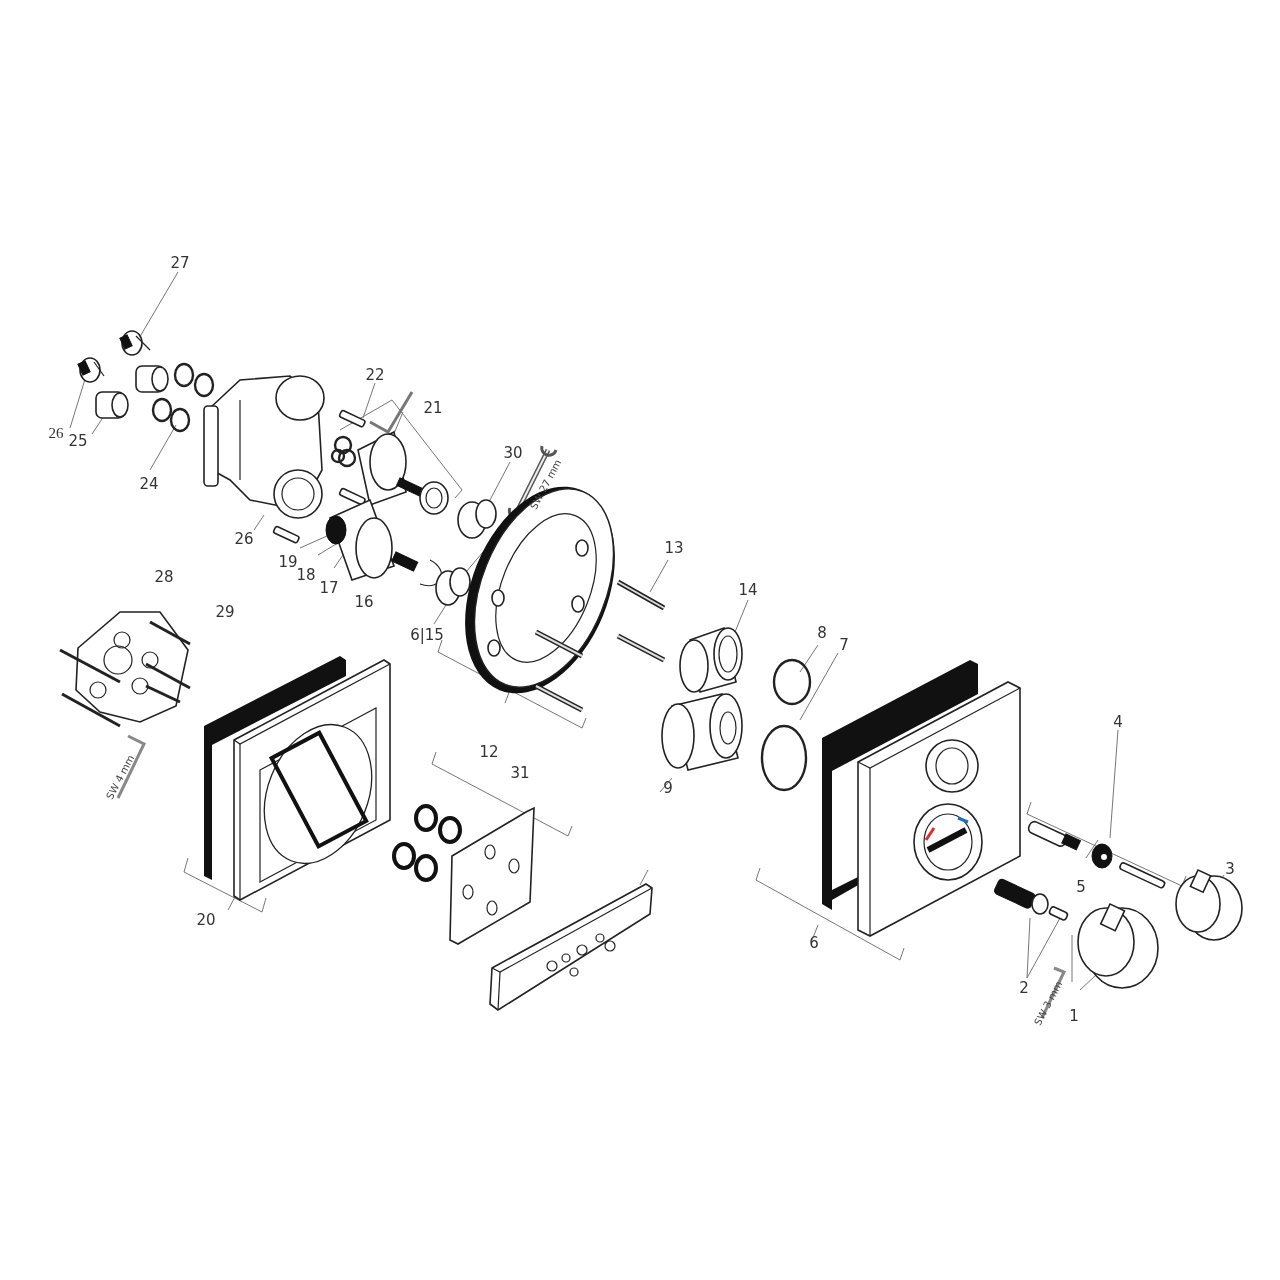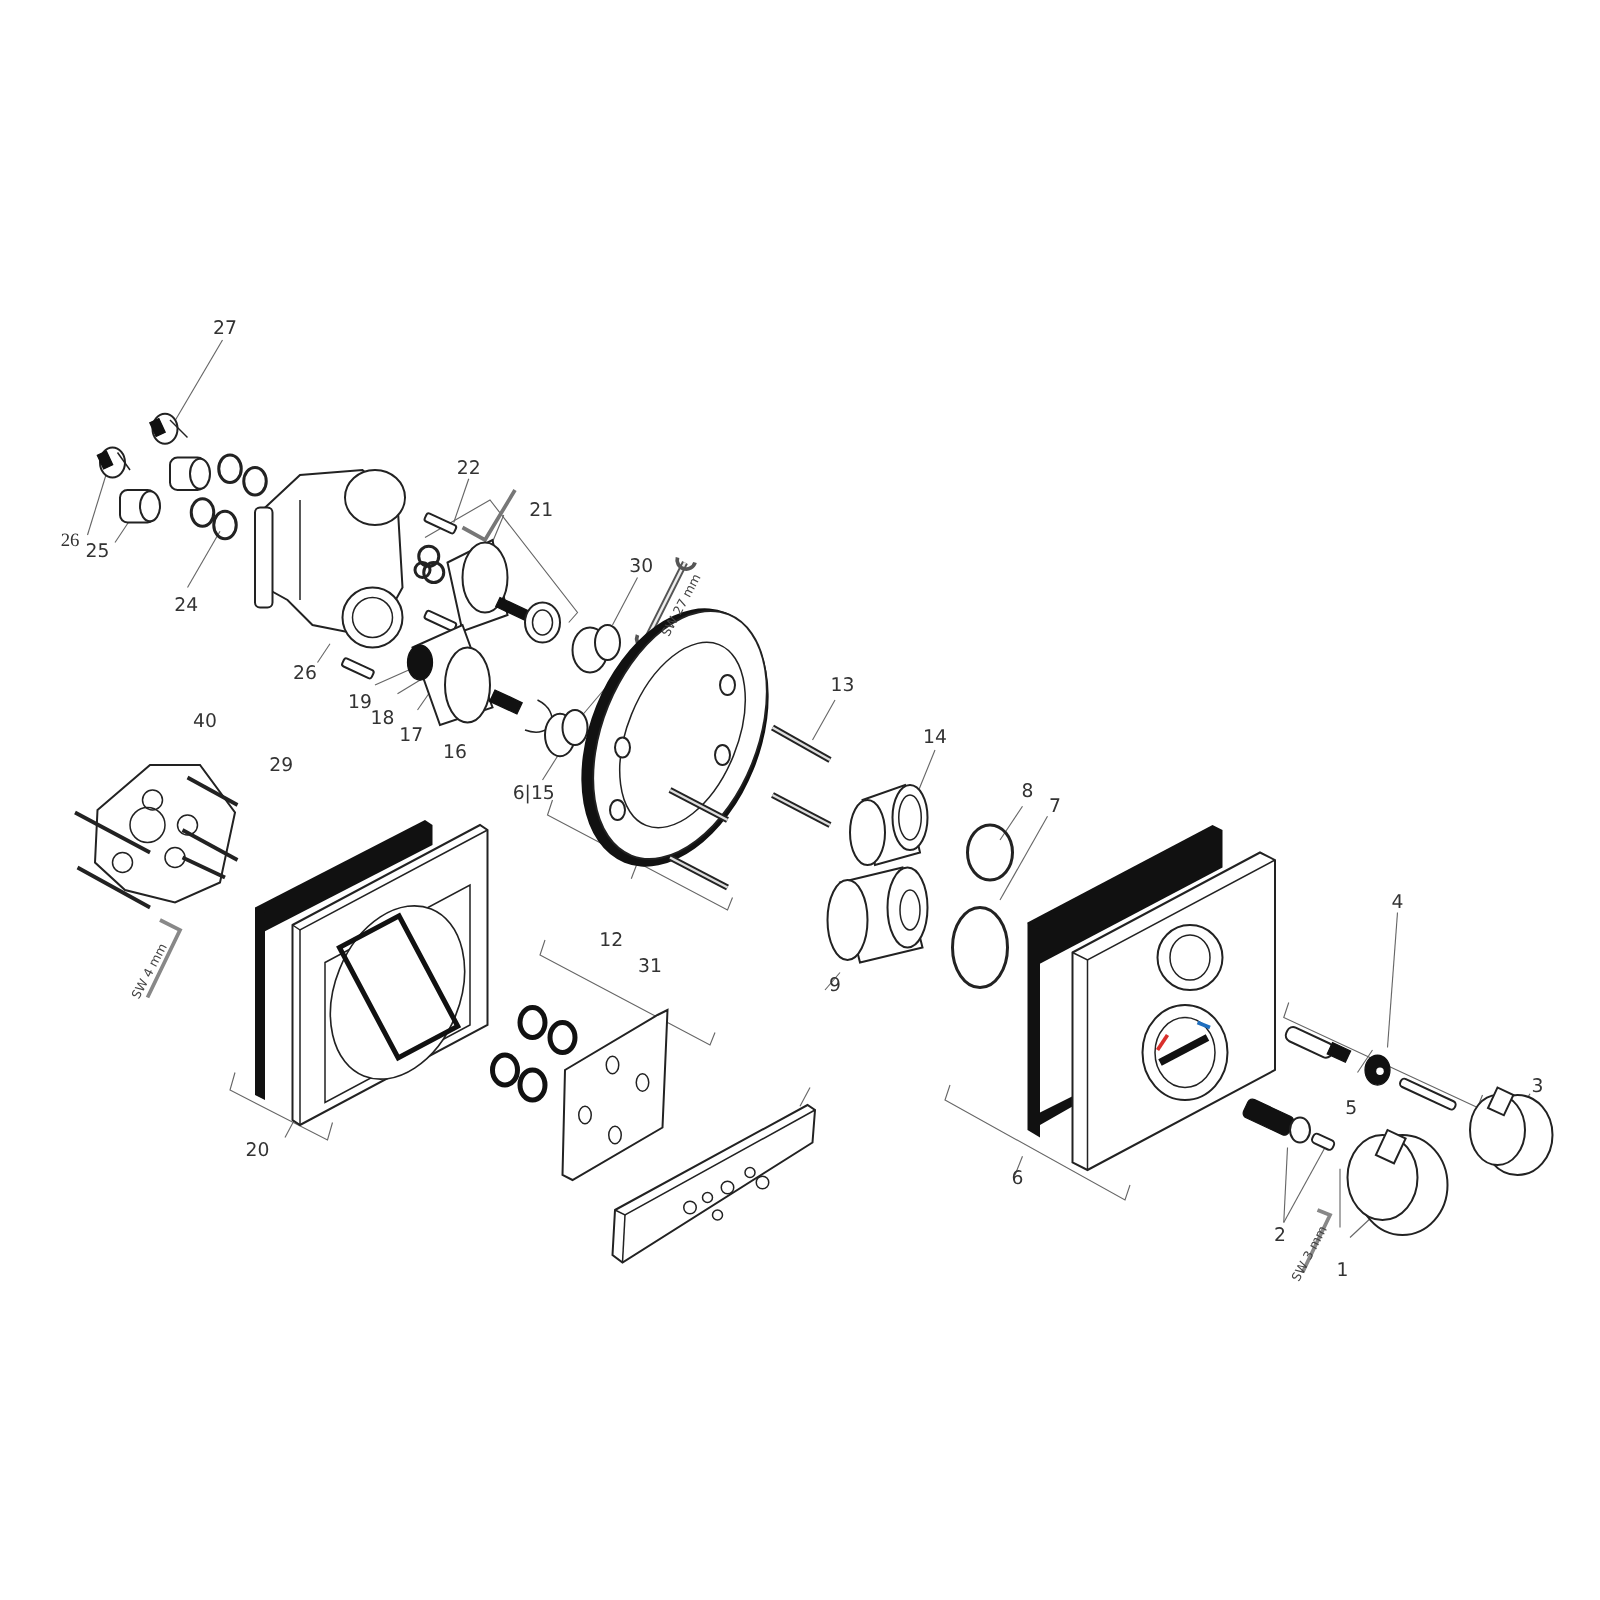--- a/index.html
+++ b/index.html
@@ -295,21 +295,21 @@
 <span class="lbl" style="left:748px;top:590px;">14</span>
 <span class="lbl" style="left:668px;top:788px;">9</span>
 <span class="lbl" style="left:822px;top:633px;">8</span>
 <span class="lbl" style="left:844px;top:645px;">7</span>
 <span class="lbl" style="left:814px;top:943px;">6</span>
 <span class="lbl" style="left:1118px;top:722px;">4</span>
 <span class="lbl" style="left:1081px;top:887px;">5</span>
 <span class="lbl" style="left:1230px;top:869px;">3</span>
 <span class="lbl" style="left:1024px;top:988px;">2</span>
 <span class="lbl" style="left:1074px;top:1016px;">1</span>
-<span class="lbl" style="left:164px;top:577px;">40</span>
+<span class="lbl" style="left:164px;top:577px;">28</span>
 <span class="lbl" style="left:225px;top:612px;">29</span>
 <span class="lbl" style="left:206px;top:920px;">20</span>
 <span class="lbl" style="left:520px;top:773px;">31</span>
 <span class="lbl" style="left:659px;top:852px;"></span>
 
 
 <span class="tool-lbl" style="left:528px;top:506px;transform:rotate(-62deg);">SW 27 mm</span>
 <span class="tool-lbl" style="left:104px;top:796px;transform:rotate(-62deg);">SW 4 mm</span>
 <span class="tool-lbl" style="left:1032px;top:1022px;transform:rotate(-62deg);">SW 3 mm</span>
 </div>

